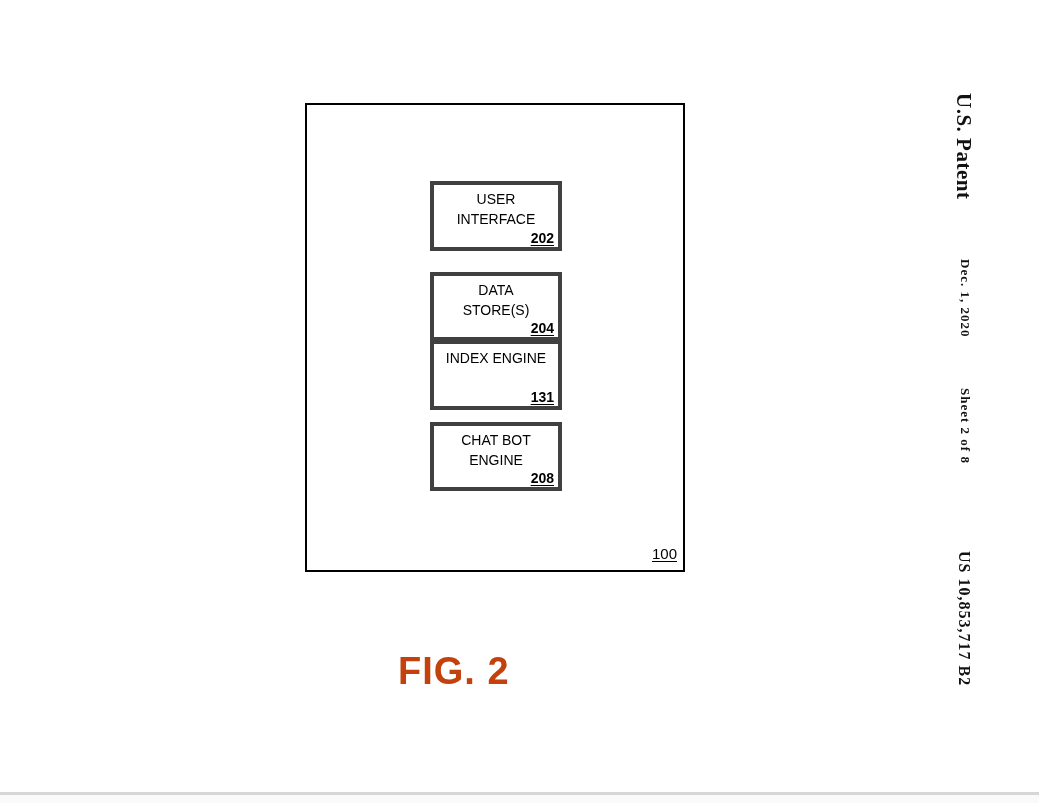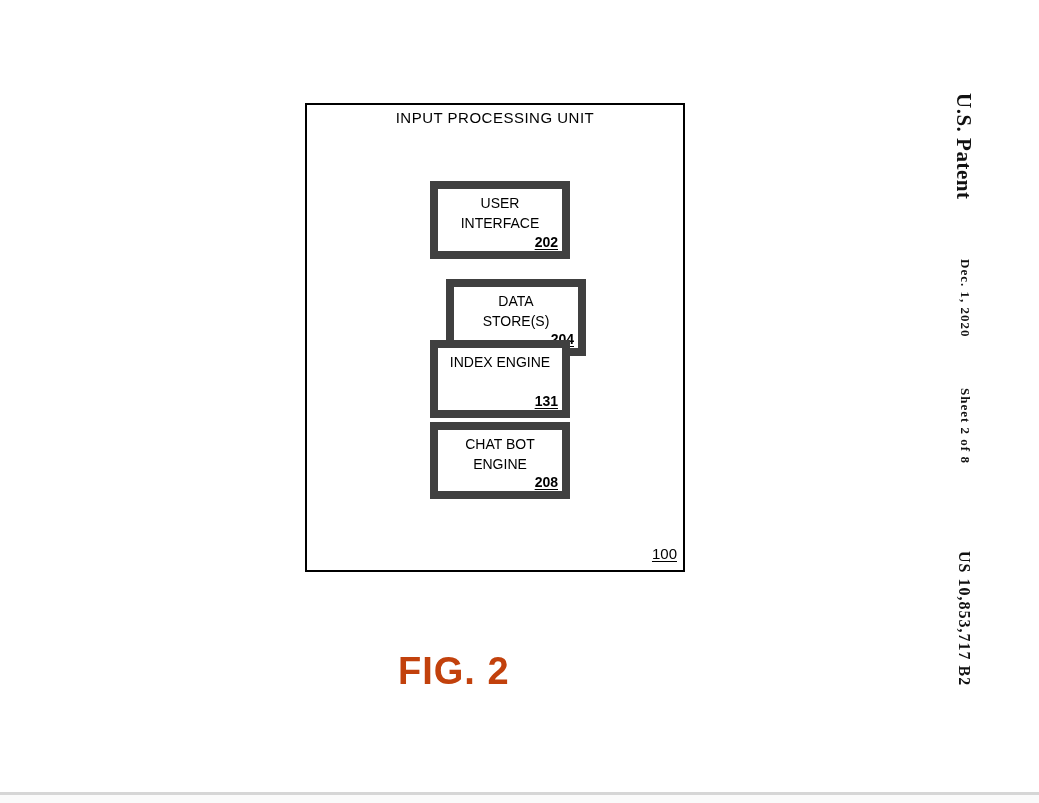--- a/index.html
+++ b/index.html
@@ -48,25 +48,25 @@
     width: 100%;
     text-align: center;
     font-size: 15px;
     letter-spacing: 0.5px;
     color: #000;
   }
   .inner-box {
     position: absolute;
     left: 123px;
     width: 124px;
-    border: 8px solid #404040;
+    border: 4px solid #404040;
     background: #fff;
   }
   .b0 { top: 76px;  height: 62px; }
-  .b1 { top: 174px; height: 61px; margin-left: 16px; }
+  .b1 { top: 167px; height: 61px; }
   .b2 { top: 235px; height: 62px; }
   .b3 { top: 317px; height: 61px; }
   .box-label {
     padding-top: 4px;
     text-align: center;
     font-size: 14px;
     line-height: 20px;
     white-space: pre-line;
     color: #000;
   }
@@ -117,21 +117,20 @@
 <body>
 
 <div class="page">
 
   <span class="hdr hdr-patent">U.S. Patent</span>
   <span class="hdr hdr-date">Dec. 1, 2020</span>
   <span class="hdr hdr-sheet">Sheet 2 of 8</span>
   <span class="hdr hdr-number">US 10,853,717 B2</span>
 
   <div class="outer-box">
-    <div class="outer-title">INPUT PROCESSING UNIT</div>
 
     <div class="inner-box b0">
       <div class="box-label">USER
 INTERFACE</div>
       <div class="box-ref">202</div>
     </div>
 
     <div class="inner-box b1">
       <div class="box-label">DATA
 STORE(S)</div>

